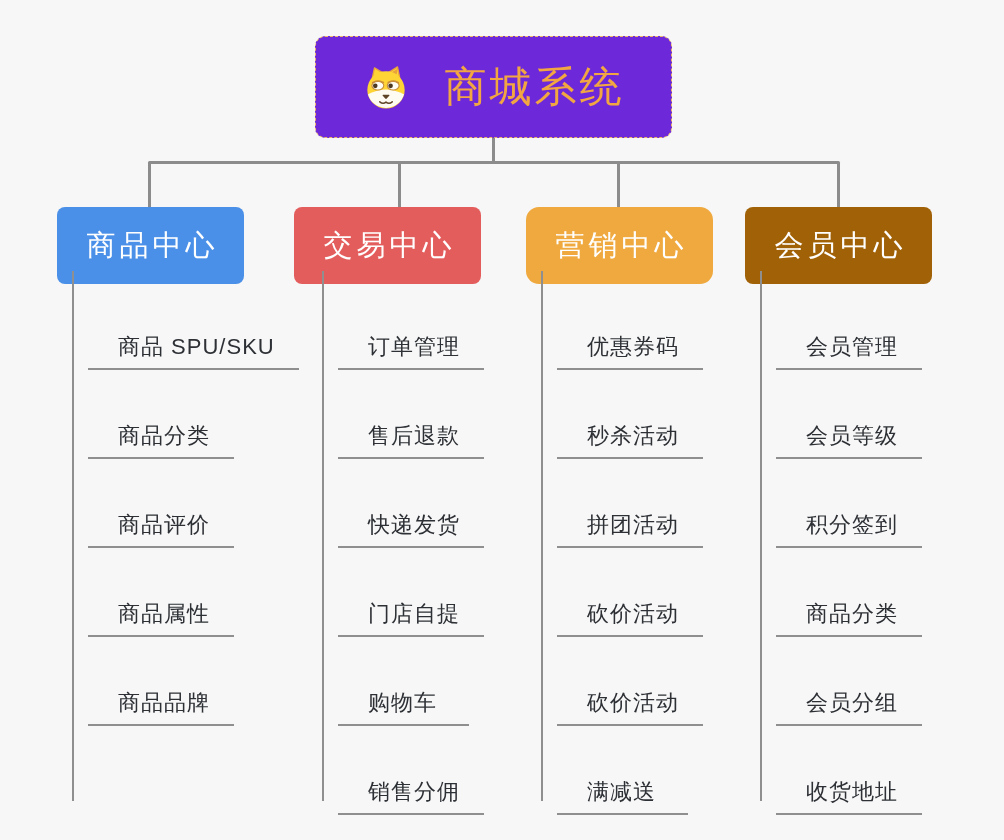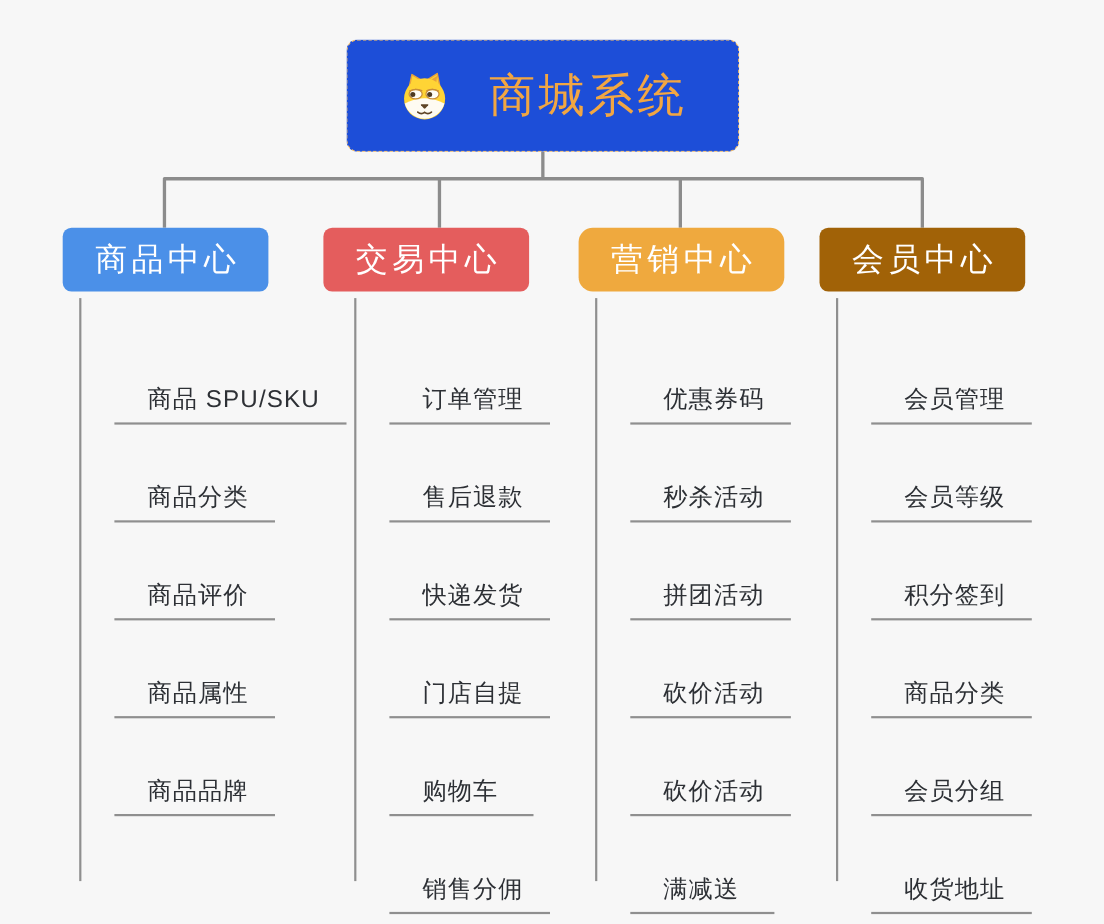--- a/index.html
+++ b/index.html
@@ -13,21 +13,21 @@
     height: 840px;
     background: #f7f7f7;
     overflow: hidden;
   }
 
   
   .root-node {
     position: absolute;
     left: 315px; top: 36px;
     width: 357px; height: 102px;
-    background: #1d4ed8;
+    background: #6d28d9;
     border: 1px dashed #edb868;
     border-radius: 10px;
     box-sizing: border-box;
     display: flex;
     align-items: center;
     justify-content: center;
     gap: 36px;
   }
   .root-title {
     font-size: 42px;
@@ -44,21 +44,21 @@
   .conn.stub     { top: 163px; width: 3px; height: 44px; }
   .conn.stub-1 { left: 148px; }
   .conn.stub-2 { left: 398px; }
   .conn.stub-3 { left: 617px; }
   .conn.stub-4 { left: 837px; }
 
   
   .branch-box {
     position: absolute;
     top: 207px;
-    width: 187px; height: 58px;
+    width: 187px; height: 77px;
     border-radius: 8px;
     box-sizing: border-box;
     display: flex;
     align-items: center;
     justify-content: center;
     color: #ffffff;
     font-size: 29px;
     letter-spacing: 4px;
     padding-left: 4px; 
     white-space: nowrap;
@@ -73,21 +73,21 @@
   .leaf-col.c1 { left: 72px; }
   .leaf-col.c2 { left: 322px; }
   .leaf-col.c3 { left: 541px; }
   .leaf-col.c4 { left: 760px; }
   .leaf-col .vline {
     position: absolute;
     left: 0; top: 0;
     width: 2px; height: 530px;
     background: #8f8f8f;
   }
-  .leaves { list-style: none; margin: 16px; padding: 16px; }
+  .leaves { list-style: none; margin: 0; padding: 16px; }
   .leaf {
     box-sizing: border-box;
     height: 89px;
     width: max-content;
     min-width: 131px;
     display: flex;
     align-items: flex-end;
     padding: 0 24px 6px 30px;
     border-bottom: 2px solid #8f8f8f;
     font-size: 22px;

